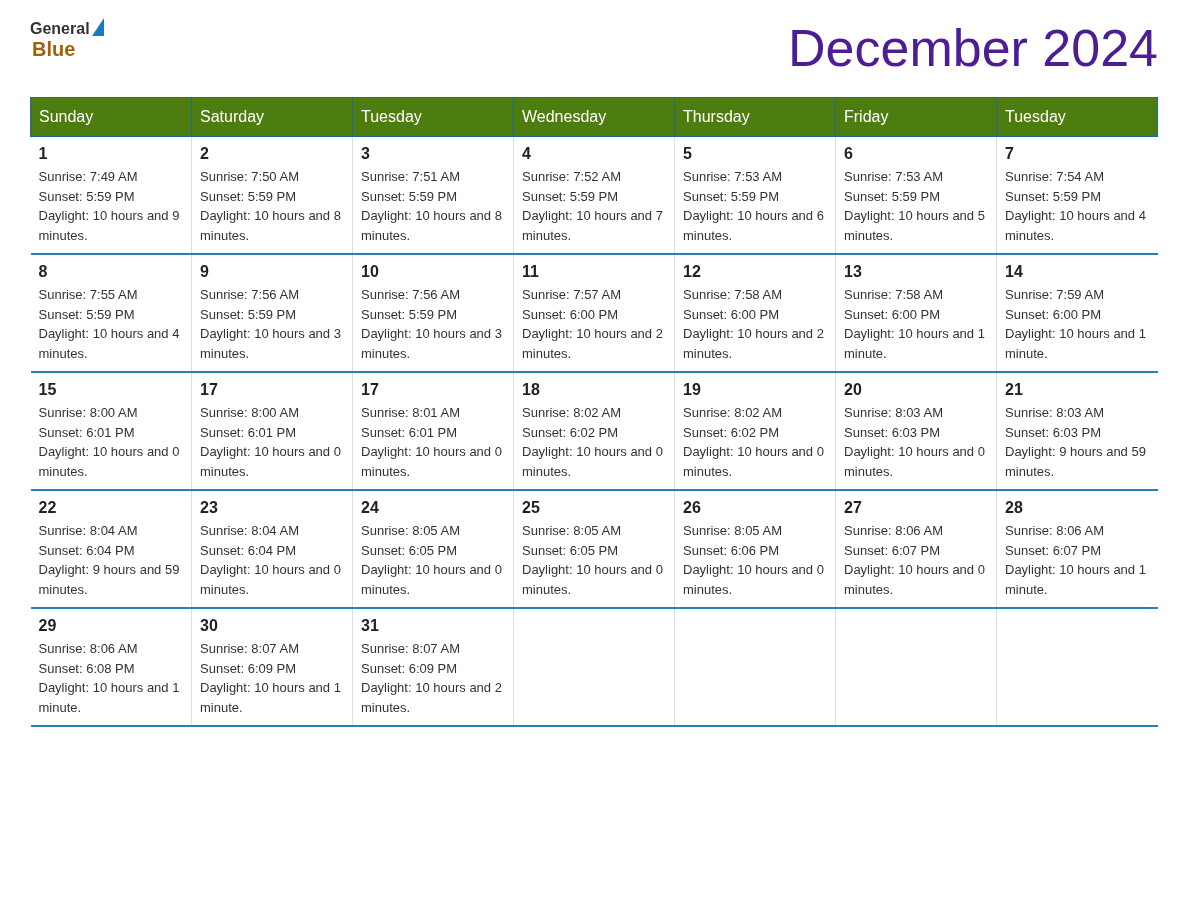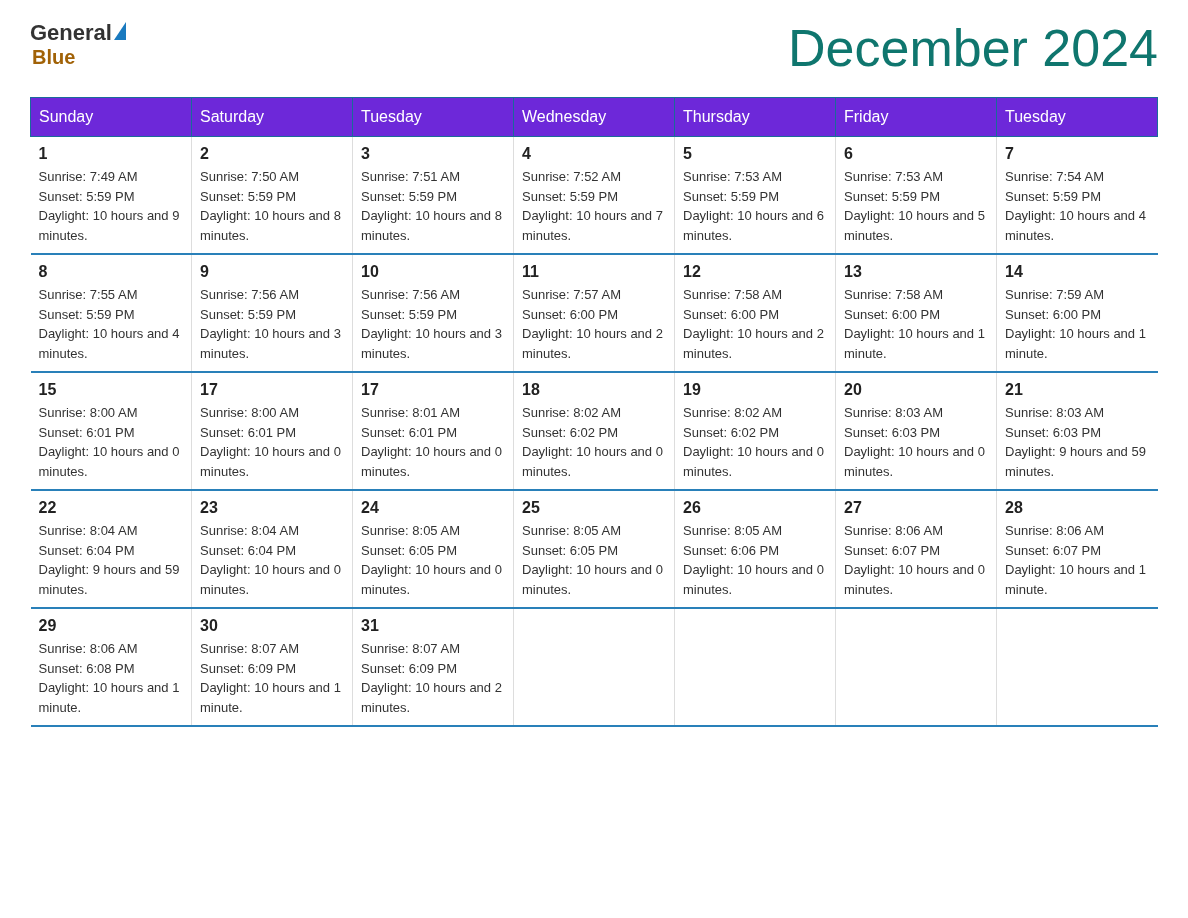--- a/index.html
+++ b/index.html
@@ -15,21 +15,21 @@
       justify-content: space-between;
       align-items: flex-start;
       margin-bottom: 20px;
     }
     .logo {
       display: flex;
       align-items: center;
       gap: 4px;
     }
     .logo-text-general {
-      font-size: 22px;
+      font-size: 16px;
       font-weight: bold;
       color: #333;
     }
     .logo-triangle {
       width: 0;
       height: 0;
       border-left: 12px solid transparent;
       border-bottom: 18px solid #1a7abf;
       display: inline-block;
       margin-top: -4px;
@@ -43,35 +43,35 @@
       display: flex;
       flex-direction: column;
       align-items: flex-start;
     }
     .title-block {
       text-align: right;
     }
     .month-title {
       font-size: 52px;
       font-weight: normal;
-      color: #0f766e;
+      color: #4c1d95;
       line-height: 1.1;
     }
     .location-title {
       font-size: 22px;
       color: #444;
       margin-top: 4px;
     }
     table {
       width: 100%;
       border-collapse: collapse;
       table-layout: fixed;
     }
     thead tr {
-      background: #6d28d9;
+      background: #4d7c0f;
       color: #fff;
     }
     thead th {
       padding: 10px 8px;
       font-size: 16px;
       font-weight: normal;
       text-align: left;
       border: 1px solid #1a6a9a;
     }
     tbody tr {

